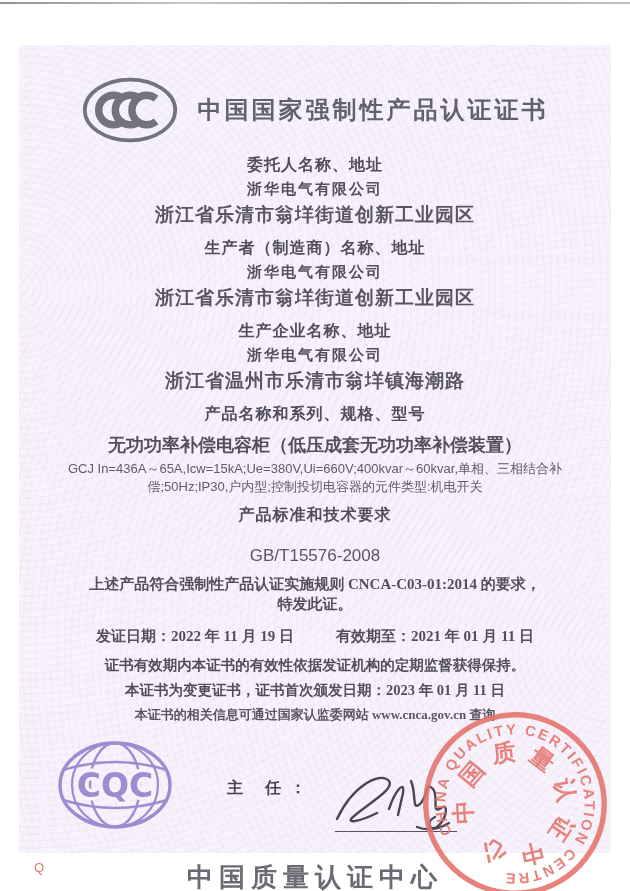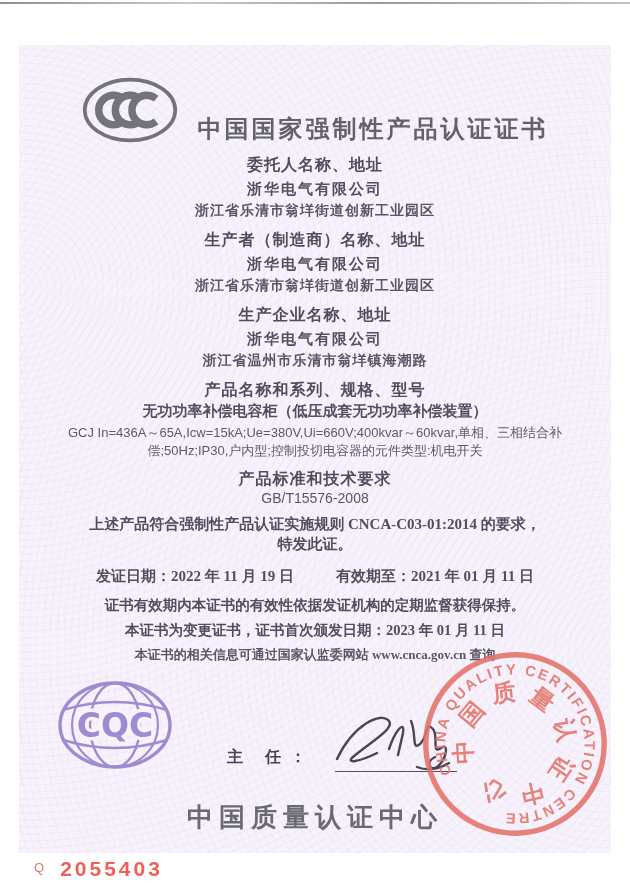--- a/index.html
+++ b/index.html
@@ -18,53 +18,53 @@
   }
   .paper {
     position:absolute; left:19px; top:45px; width:592px; height:808px;
     background-color:#f7f2fb;
     background-image:
       repeating-radial-gradient(circle at 0% 30%, rgba(168,138,210,0.055) 0 1.5px, transparent 1.5px 7px),
       repeating-radial-gradient(circle at 100% 75%, rgba(140,150,215,0.05) 0 1.5px, transparent 1.5px 7px);
     text-align:center;
   }
   .header-row {
-    display:flex; justify-content:center; align-items:flex-end;
+    display:flex; justify-content:center; align-items:center;
     gap:20px; padding-top:30px;
   }
   .ccc-logo { width:96px; height:70px; flex:0 0 auto; }
   .cert-title {
     font-family:"Liberation Sans", sans-serif;
     font-size:24px; font-weight:600; color:#63626c; letter-spacing:3px;
   }
   .certno-row { margin-top:17px; font-size:15px; color:#5b5666; font-weight:bold; }
   .certno-row .num { font-family:"Liberation Sans", sans-serif; font-weight:600; letter-spacing:.5px; }
   .sec-heading { margin-top:10px; font-size:16px; font-weight:bold; color:#524d5e; letter-spacing:1px; }
   .sec-name { margin-top:4px; font-size:15px; font-weight:bold; color:#544f60; letter-spacing:2px; }
-  .sec-addr { margin-top:3px; font-size:14px; font-weight:bold; color:#5a5566; letter-spacing:1px;text-align:center; }
-  .product-name { margin-top:1px; font-size:15px; font-weight:bold; color:#544f60; }
+  .sec-addr { margin-top:3px; font-size:19px; font-weight:bold; color:#5a5566; letter-spacing:1px;text-align:center; }
+  .product-name { margin-top:8px; font-size:18px; font-weight:bold; color:#544f60; }
   .product-spec {
     margin:3px auto 0; max-width:520px;
     font-family:"Liberation Sans", sans-serif;
     font-size:13px; color:#5f5a6a; line-height:1.35;
   }
-  .standard-value { margin-top:0; font-family:"Liberation Sans", sans-serif; font-size:14px; color:#5b5666; }
+  .standard-value { margin-top:20px; font-family:"Liberation Sans", sans-serif; font-size:17px; color:#5b5666; }
   .statement { margin-top:8px; font-size:15px; font-weight:bold; color:#534e5f; line-height:1.35; }
   .dates-row {
     margin-top:12px; display:flex; justify-content:center; gap:42px;
     font-size:15px; font-weight:bold; color:#534e5f;
   }
   .note-1 { margin-top:10px; font-size:14.5px; font-weight:bold; color:#534e5f; }
   .note-2 { margin-top:6px; font-size:14.5px; font-weight:bold; color:#534e5f; }
   .note-3 { margin-top:6px; font-size:13px; font-weight:bold; color:#5a5566; }
   .bottom-zone { position:relative; height:128px; margin-top:6px; }
   .cqc-logo { position:absolute; left:36px; top:8px; width:120px; height:94px; }
   .sig-row {
     position:absolute; left:208px; top:48px;
-    display:flex; align-items:flex-end; gap:20px;
+    display:flex; gap:20px;
   }
   .sig-label { font-size:16px; font-weight:bold; color:#474352; letter-spacing:9px; padding-bottom:4px; }
   .sig-line { width:122px; border-bottom:1.3px solid #55505e; position:relative; height:54px; }
   .sig-scribble { position:absolute; left:-4px; bottom:-8px; width:140px; height:70px; }
   .stamp { position:absolute; left:398px; top:-24px; width:196px; height:196px; opacity:.88; }
   .issuer-title {
     font-family:"Liberation Sans", sans-serif;
     font-size:26px; font-weight:600; color:#6b6a74; letter-spacing:6px; margin-top:2px;
   }
   .serial-row {
@@ -167,14 +167,13 @@
       </g>
     </svg>
   </div>
 
   <div class="issuer-title">中国质量认证中心</div>
 
 </div>
 
 <div class="serial-row">
   <span class="serial-prefix">Q</span>
-  <span class="serial-number">2055403</span>
 </div>
 
 </body></html>

